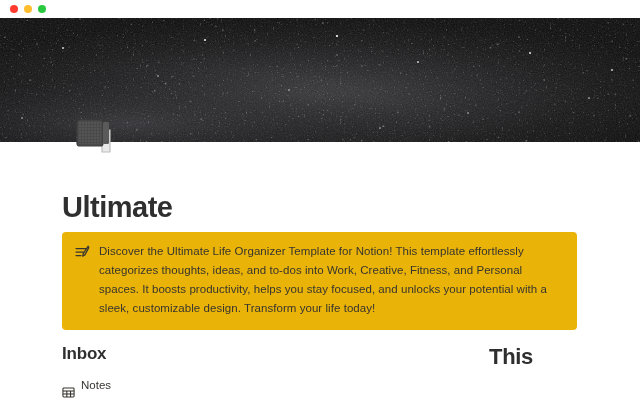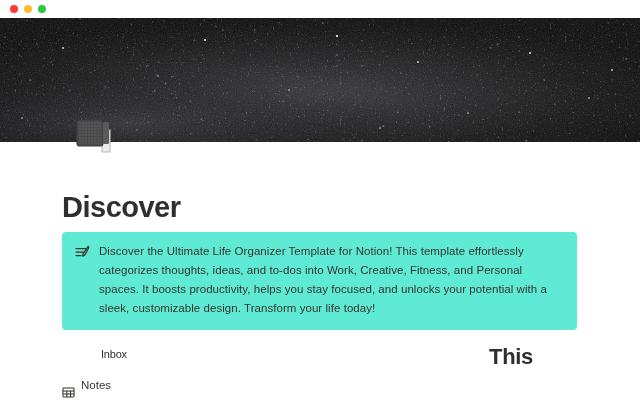--- a/index.html
+++ b/index.html
@@ -42,38 +42,38 @@
   
   .page-title {
     position:absolute; left:62px; top:189px;
     font-size:29px; font-weight:bold; letter-spacing:-0.5px;
     color:#2f2f2f; line-height:36px;
   }
 
   
   .callout {
     position:absolute; left:62px; top:232px; width:515px;
-    background:#5eead4; border-radius:4px;
+    background:#eab308; border-radius:4px;
     padding:10px 14px 12px 12px;
     display:flex; align-items:flex-start; gap:9px;
   }
   .callout-icon { flex:0 0 auto; width:16px; height:16px; margin-top:2px; }
   .callout-icon svg { display:block; width:16px; height:16px; }
   .callout-text {
     font-size:11.5px; line-height:19px; color:#37352f;
     letter-spacing:0.05px;
   }
 
   
   .col-left  { position:absolute; left:62px; top:343px; width:240px; }
   .col-right { position:absolute; left:489px; top:343px; width:150px; }
 
   .sec-head-sm {
-    font-size:11px; font-weight:normal; color:#2f2f2f;
-    letter-spacing:-0.2px; line-height:22px;margin-left:39px;
+    font-size:17px; font-weight:bold; color:#2f2f2f;
+    letter-spacing:-0.2px; line-height:22px;
   }
   .sec-head-lg {
     font-size:22px; font-weight:bold; color:#2f2f2f;
     letter-spacing:-0.3px; line-height:28px;
   }
 
   .link-row {
     display:flex; align-items:center; gap:6px;
     margin-top:13px;
   }
@@ -162,21 +162,21 @@
     <rect x="7" y="4" width="26" height="26" rx="2.5" fill="#4a4a4a"></rect>
     <rect x="9" y="6" width="22" height="22" fill="url(#dots)" opacity="0.9"></rect>
     <rect x="7" y="4" width="26" height="26" rx="2.5" fill="none" stroke="#3c3c3c" stroke-width="1.2"></rect>
 
     <rect x="33" y="6" width="6" height="22" rx="1.5" fill="#5a5a5a"></rect>
   </svg>
 </div>
 
 <div class="page"></div>
 
-<div class="page-title">Discover</div>
+<div class="page-title">Ultimate</div>
 
 <div class="callout">
   <span class="callout-icon">
     <svg viewBox="0 0 16 16">
       <g stroke="#37352f" stroke-width="1.25" stroke-linecap="round">
         <line x1="2" y1="4.5" x2="12" y2="4.5"></line>
         <line x1="2" y1="8" x2="9.5" y2="8"></line>
         <line x1="2" y1="11.5" x2="7" y2="11.5"></line>
       </g>
       <path d="M14.2 2.2 L9.2 9.6 L8.7 12.1 L10.9 10.9 L14.8 3.6 Z" fill="none" stroke="#37352f" stroke-width="1.2" stroke-linejoin="round"></path>

